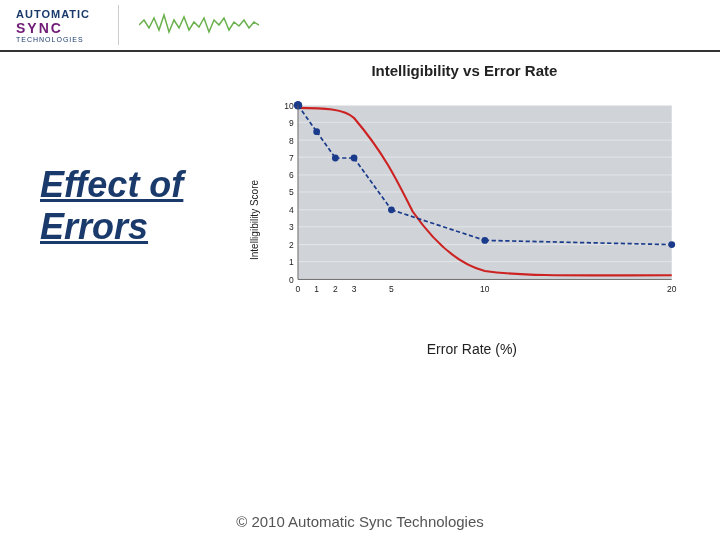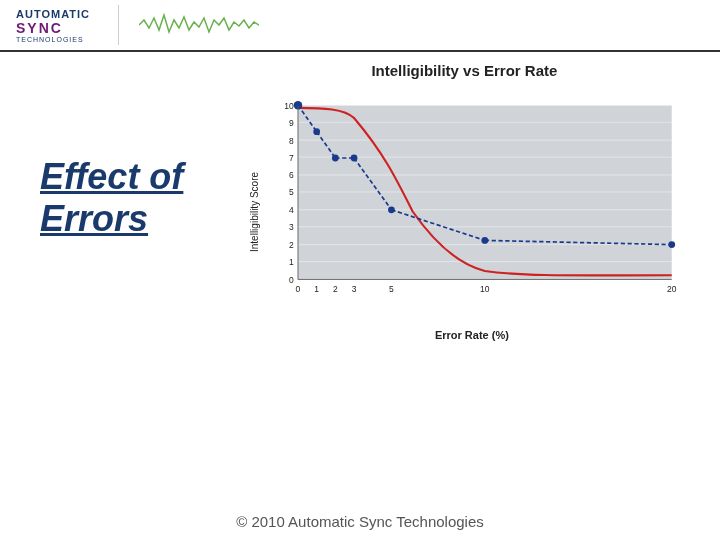--- a/index.html
+++ b/index.html
@@ -126,24 +126,23 @@
       position: relative;
       flex: 1;
     }
 
     #chart-svg-area {
       width: 100%;
     }
 
     #x-axis-label {
       text-align: center;
-      font-size: 11px;
-      color: #222;
-      margin-top: 2px;
-      font-weight: bold;
+      font-size: 14px;
+      color: #222;
+      margin-top: 14px;
     }
 
     #graph-caption {
       font-size: 15px;
       color: #222;
       text-align: center;
       margin-top: 10px;
       font-style: italic;
     }
 

